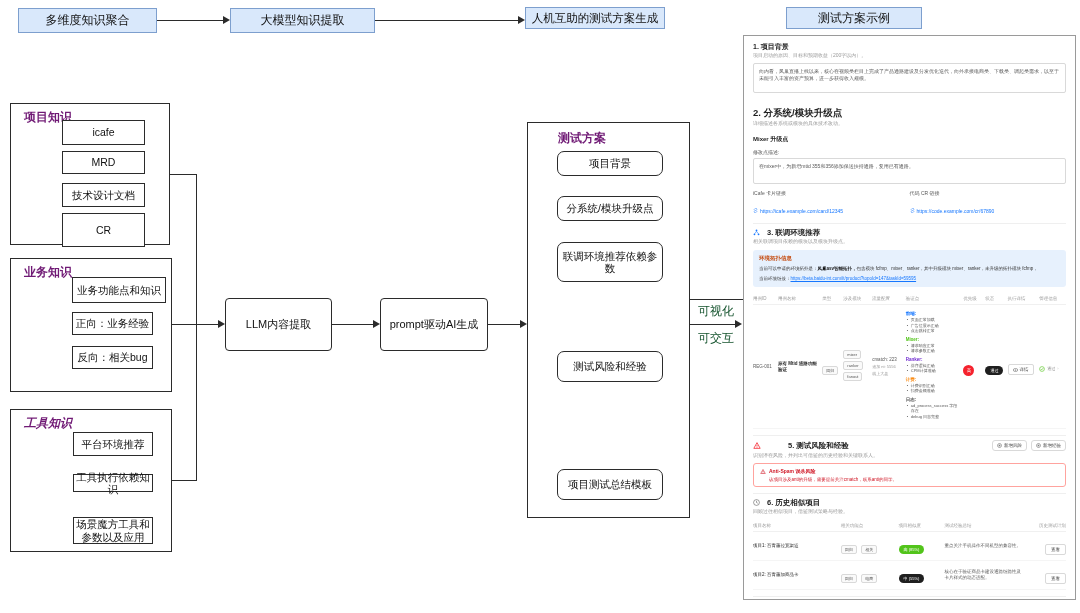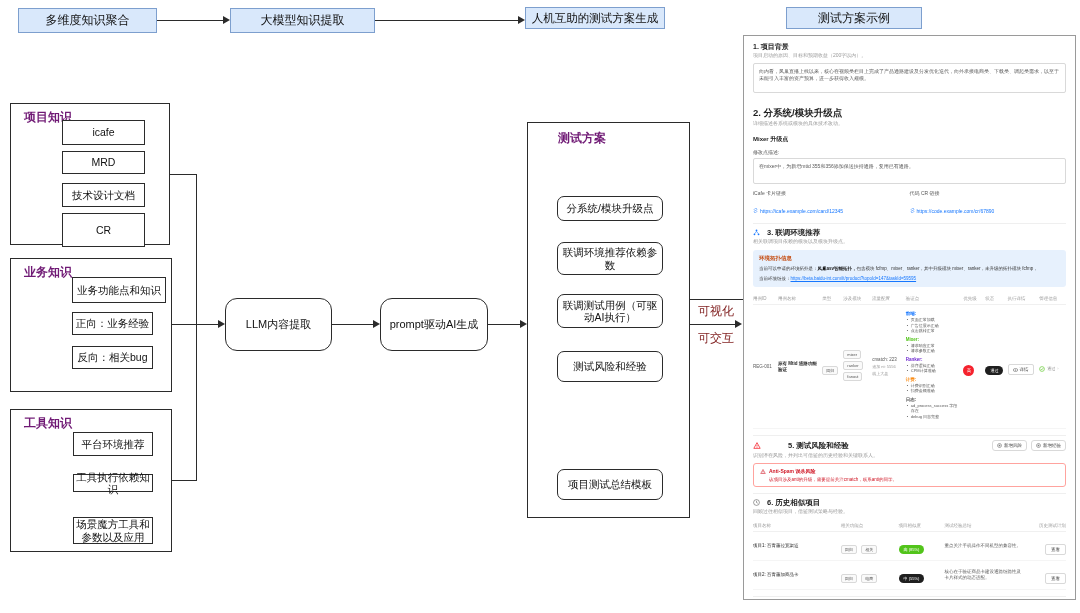--- a/index.html
+++ b/index.html
@@ -4,25 +4,25 @@
 <style>
   * { margin:0; padding:0; box-sizing:border-box; }
   body { background:#fff; font-family:"Liberation Sans","DejaVu Sans",sans-serif; }
   #canvas { position:relative; width:1080px; height:613px; background:#fff; overflow:hidden; }
 
   
   .hdr { position:absolute; background:#d9e8fb; border:1px solid #7d9fce; display:flex; align-items:center; justify-content:center; font-size:12px; font-weight:normal; color:#111; }
   .fbox { position:absolute; background:#fff; border:1px solid #2b2b2b; display:flex; align-items:center; justify-content:center; text-align:center; font-size:10.5px; color:#111; line-height:1.15; }
   .group { position:absolute; background:#fff; border:1px solid #2b2b2b; }
   .gtitle { position:absolute; font-size:12px; font-weight:bold; color:#701a75; }
-  .round { border-radius:12px; }
+  .round { border-radius:4px; }
   .hline { position:absolute; height:1px; background:#2b2b2b; }
   .vline { position:absolute; width:1px; background:#2b2b2b; }
   .ah { position:absolute; width:0; height:0; border:4px solid transparent; border-left:7px solid #2b2b2b; }
-  .bridge-label { position:absolute; width:52px; text-align:center; font-size:12px; color:#7f1d1d; }
+  .bridge-label { position:absolute; width:52px; text-align:center; font-size:12px; color:#14532d; }
 
   
   .doc { position:absolute; left:743px; top:35px; width:333px; height:565px; background:#fff; border:1px solid #9a9a9a; padding:6px 9px; overflow:hidden; }
   .doc .h1 { font-size:7px; font-weight:bold; color:#1f1f1f; line-height:9px; }
   .doc .h1big { font-size:9.5px; line-height:12px; }
   .doc .sub { font-size:5px; color:#9a9a9a; line-height:7px; margin-top:1px; }
   .tbox { border:1px solid #d9d9d9; border-radius:2px; padding:4px 5px; font-size:5px; color:#595959; line-height:7px; }
   .sec { border-top:1px solid #efefef; margin-top:6px; padding-top:4px; }
   .hrow { display:flex; align-items:center; gap:7px; }
   .hicon { flex:0 0 auto; display:inline-flex; }
@@ -107,21 +107,21 @@
       <span>业务功能点和知识</span>
     </div>
   <div class="fbox" style="left:72px;top:312px;width:81px;height:23px;">
       <span>正向：业务经验</span>
     </div>
   <div class="fbox" style="left:72px;top:346px;width:81px;height:23px;">
       <span>反向：相关bug</span>
     </div>
 
   <div class="group" style="left:10px;top:409px;width:162px;height:143px;"></div>
-  <div class="gtitle" style="left:24px;top:415px;">工具知识</div>
+  <div class="gtitle" style="left:24px;top:415px;font-style:italic;">工具知识</div>
   <div class="fbox" style="left:73px;top:432px;width:80px;height:24px;">
       <span>平台环境推荐</span>
     </div>
   <div class="fbox" style="left:73px;top:474px;width:80px;height:18px;">
       <span>工具执行依赖知识</span>
     </div>
   <div class="fbox" style="left:73px;top:517px;width:80px;height:27px;">
       <span>场景魔方工具和参数以及应用</span>
     </div>
 
@@ -137,28 +137,28 @@
   <div class="hline" style="left:332px;top:324px;width:42px;"></div>
   <div class="ah" style="left:373px;top:320px;"></div>
   <div class="fbox round" style="left:380px;top:298px;width:108px;height:53px;font-size:11px;">
       <span>prompt驱动AI生成</span>
     </div>
   <div class="hline" style="left:488px;top:324px;width:33px;"></div>
   <div class="ah" style="left:520px;top:320px;"></div>
 
   <div class="group" style="left:527px;top:122px;width:163px;height:396px;"></div>
   <div class="gtitle" style="left:558px;top:130px;">测试方案</div>
+  <div class="fbox round" style="left:557px;top:151px;width:106px;height:25px;border-radius:7px;">
+      <span>项目背景</span>
+    </div>
   <div class="fbox round" style="left:557px;top:196px;width:106px;height:25px;border-radius:7px;">
       <span>分系统/模块升级点</span>
     </div>
-  <div class="fbox round" style="left:557px;top:242px;width:106px;height:33px;border-radius:7px;">
+  <div class="fbox round" style="left:557px;top:242px;width:106px;height:40px;border-radius:7px;">
       <span>联调环境推荐依赖参数</span>
-    </div>
-  <div class="fbox round" style="left:557px;top:294px;width:106px;height:34px;border-radius:7px;">
-      <span>联调测试用例（可驱动AI执行）</span>
     </div>
   <div class="fbox round" style="left:557px;top:351px;width:106px;height:31px;border-radius:7px;">
       <span>测试风险和经验</span>
     </div>
   <div class="fbox round" style="left:557px;top:469px;width:106px;height:31px;border-radius:7px;">
       <span>项目测试总结模板</span>
     </div>
 
   <div class="hline" style="left:690px;top:299px;width:53px;"></div>
   <div class="bridge-label" style="left:690px;top:303px;">可视化</div>

